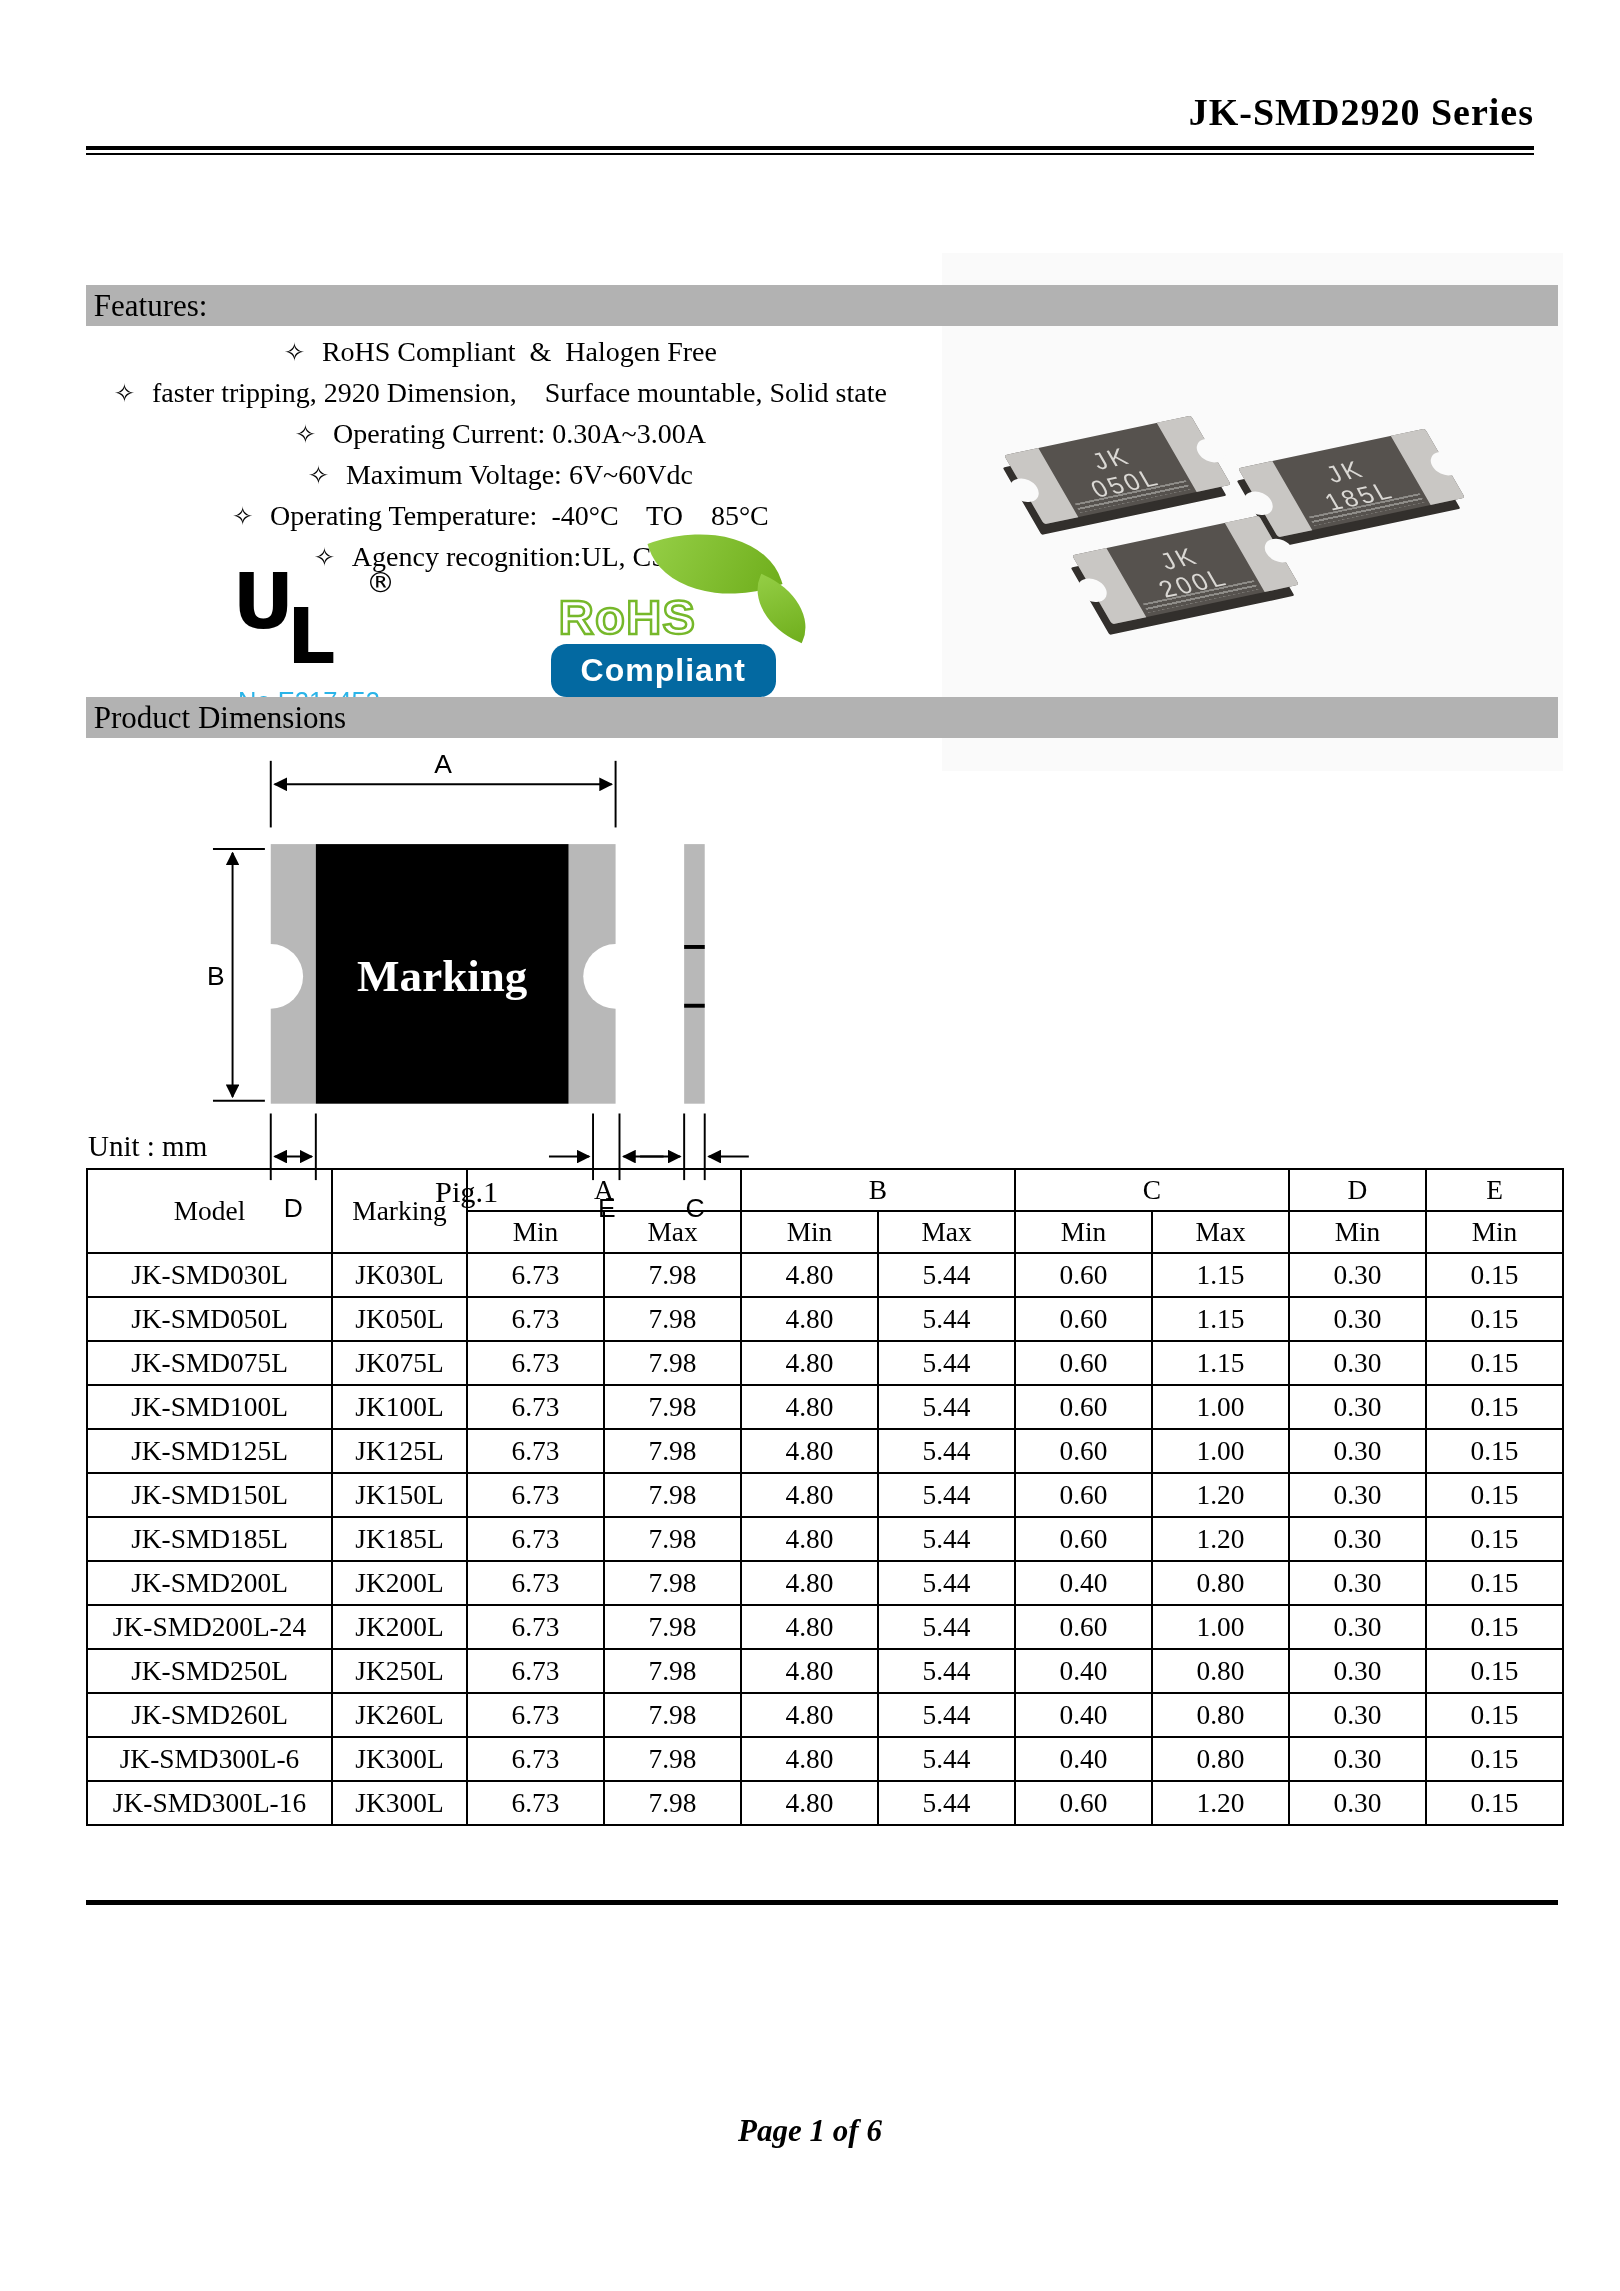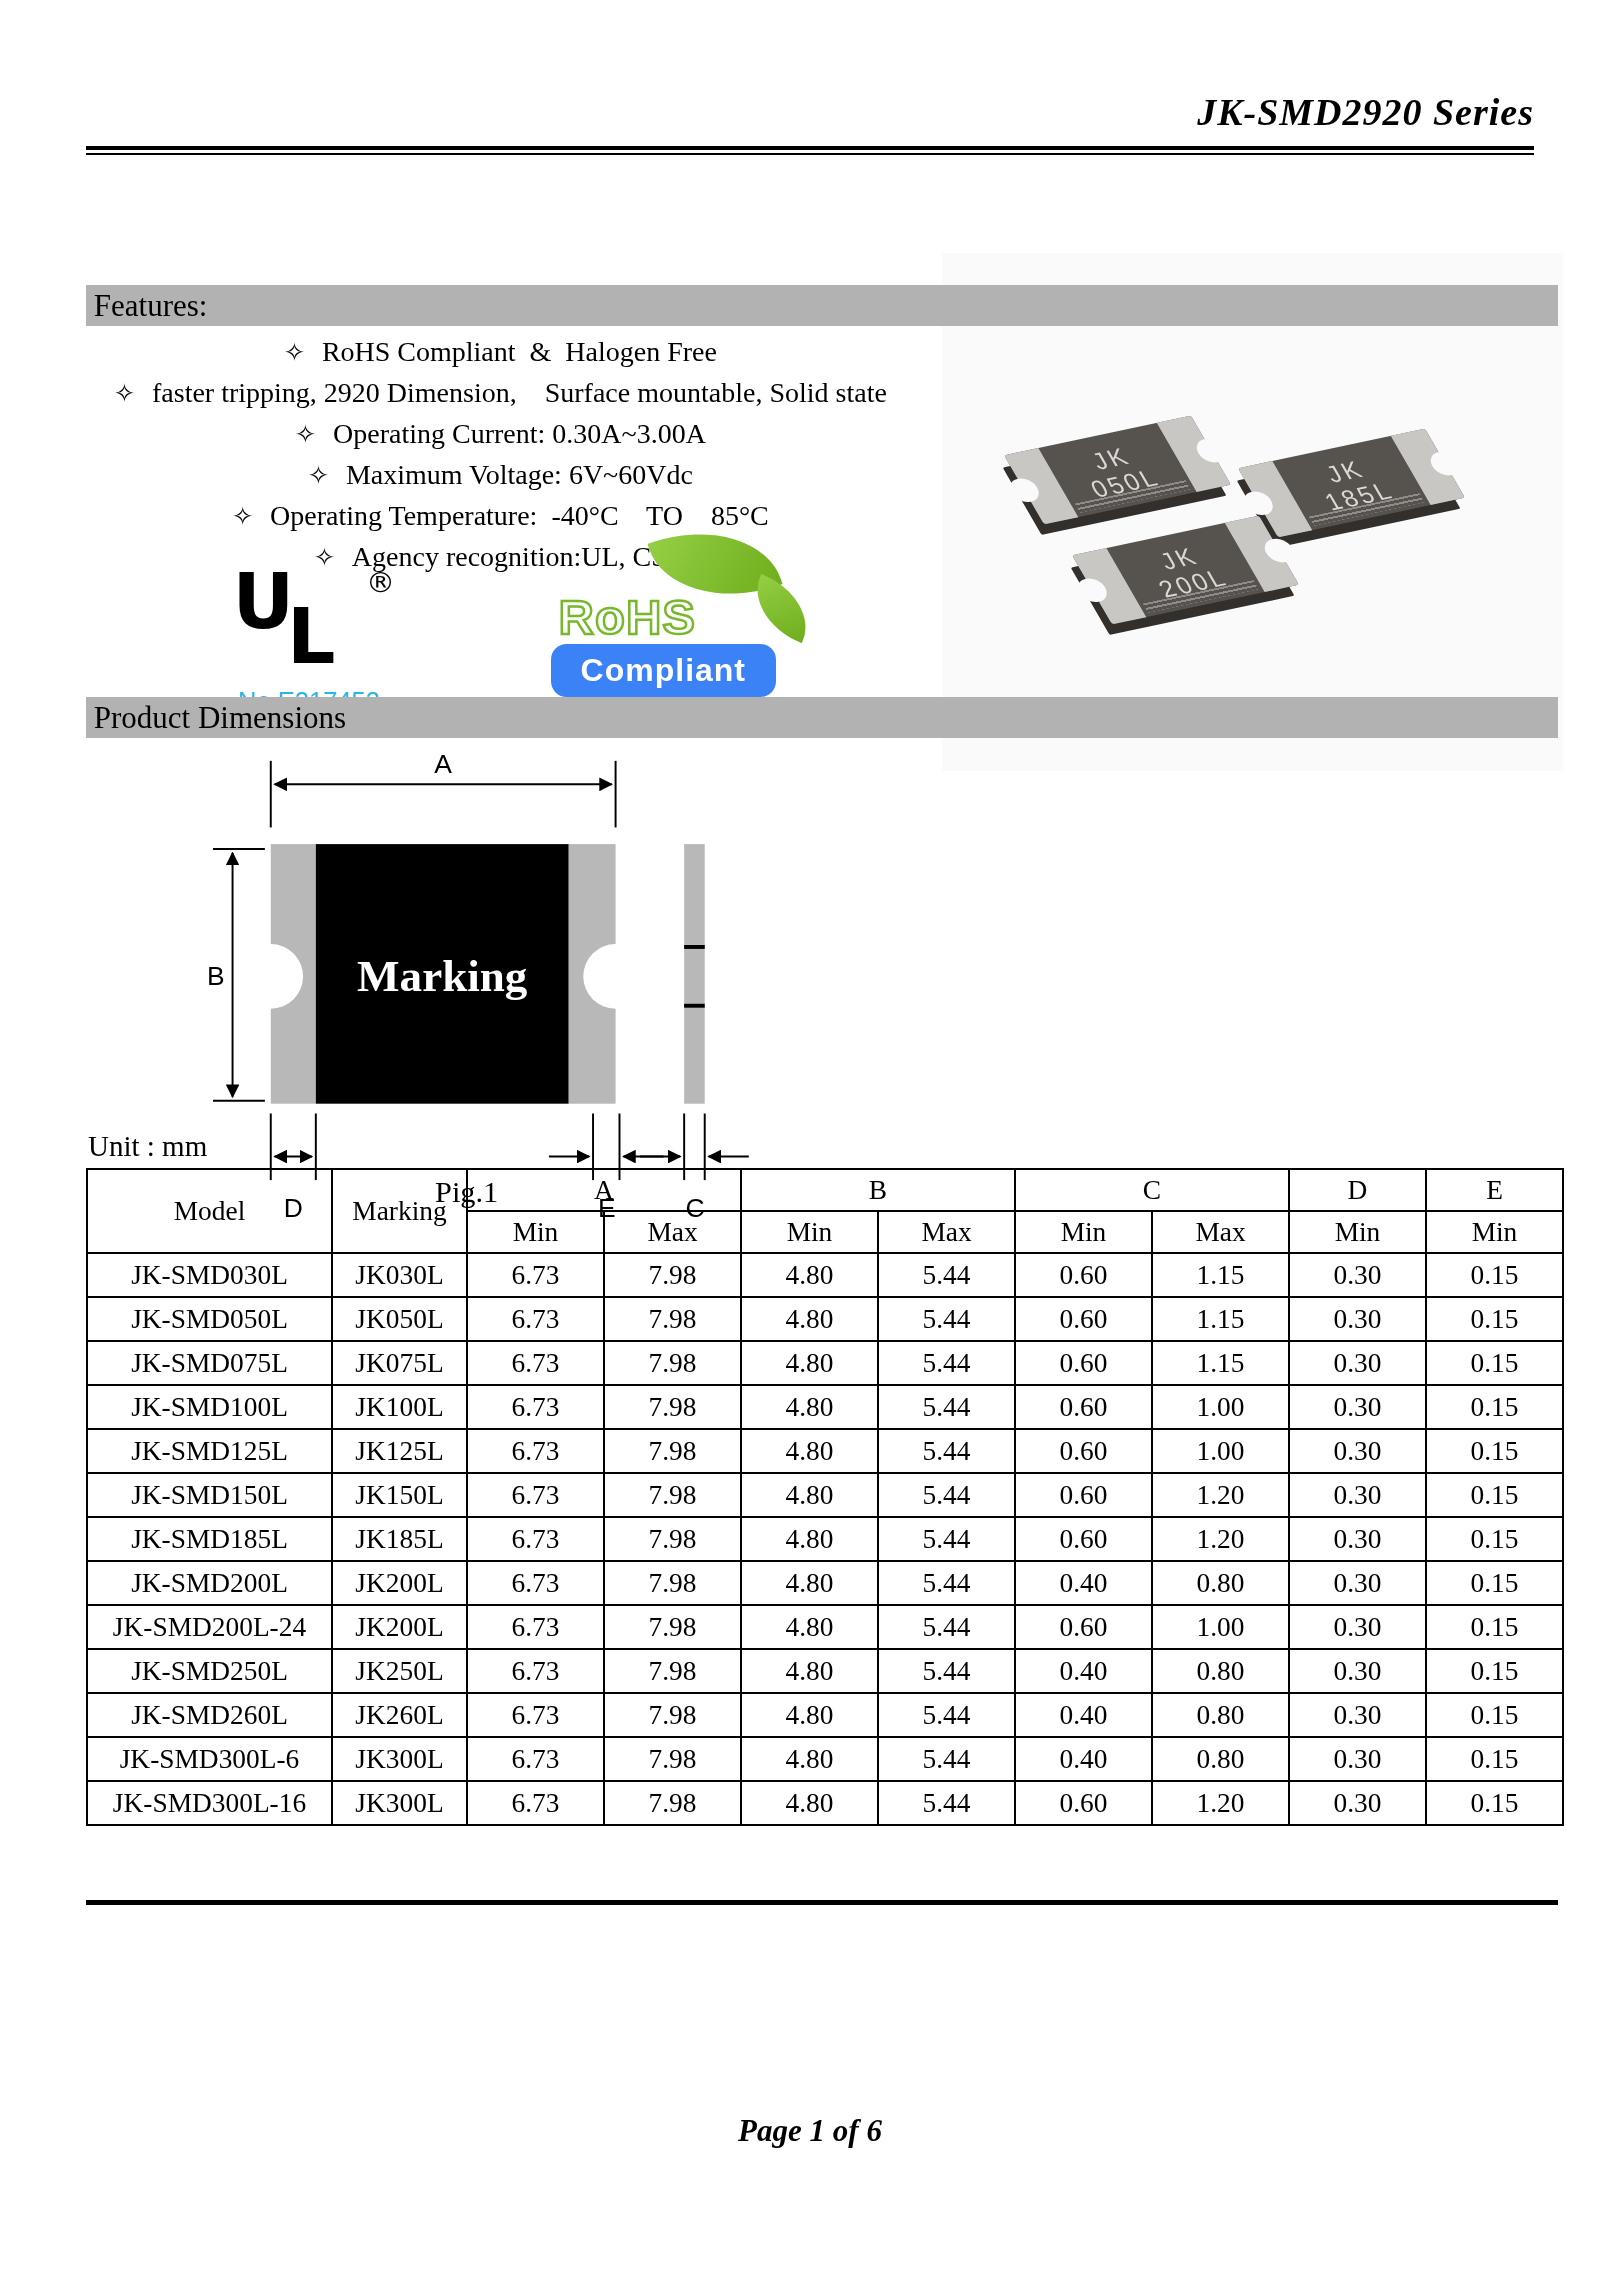--- a/index.html
+++ b/index.html
@@ -3,21 +3,21 @@
 <meta charset="utf-8">
 <style>
   html,body{margin:0;padding:0;background:#e8e8e8;}
   .page{
     position:relative;width:1620px;height:2292px;background:#ffffff;
     font-family:"Liberation Serif","DejaVu Serif",serif;color:#000;overflow:hidden;
   }
   
   .series-header{
     position:absolute;top:90px;left:86px;width:1448px;text-align:right;
-    font-size:38px;font-weight:bold;font-style:italic;letter-spacing:1px;
+    font-size:38px;font-weight:bold;letter-spacing:1px;
   }
   .rule-thick{position:absolute;top:146px;left:86px;width:1448px;height:3.9px;background:#000;}
   .rule-thin{position:absolute;top:153px;left:86px;width:1448px;height:2px;background:#000;}
   .banner{
     position:absolute;top:157px;left:86px;width:1448px;height:85px;background:#12265a;
     display:flex;align-items:center;justify-content:center;
   }
   .banner span{color:#ffffff;font-size:36px;letter-spacing:1px;}
   
   .section-bar{
@@ -52,21 +52,21 @@
   .rohs-logo{position:absolute;top:524px;left:541px;width:265px;height:186px;z-index:4;}
   .leaf{position:absolute;background:linear-gradient(135deg,#94ce45,#6fae1c);}
   .leaf1{width:116px;height:80px;left:116px;top:0;border-radius:0 95% 0 95%;transform:rotate(-18deg);}
   .leaf2{width:65px;height:47px;left:208px;top:61px;border-radius:0 95% 0 95%;transform:rotate(24deg);}
   .rohs-word{
     position:absolute;left:17.6px;top:65px;
     font-family:"Liberation Sans","DejaVu Sans",sans-serif;font-weight:bold;font-size:49px;
     color:#ffffff;-webkit-text-stroke:2.5px #76b82a;letter-spacing:1px;
   }
   .rohs-pill{
-    position:absolute;left:9.8px;top:120px;width:225px;height:53px;background:#3b82f6;
+    position:absolute;left:9.8px;top:120px;width:225px;height:53px;background:#0369a1;
     border-radius:15.7px;color:#fff;font-family:"Liberation Sans","DejaVu Sans",sans-serif;
     font-weight:bold;font-size:32px;text-align:center;line-height:53px;letter-spacing:1px;
   }
   
   .photo-bg{position:absolute;left:942px;top:253px;width:621px;height:518px;background:#fafafa;z-index:1;}
   .chip{position:absolute;width:191px;height:76px;z-index:3;transform-origin:center;}
   .chip-inner{
     position:relative;width:100%;height:100%;background:#56524e;border-radius:2.9px;
     box-shadow:-8.8px 10.8px 0 -1px #322f2c;
   }

